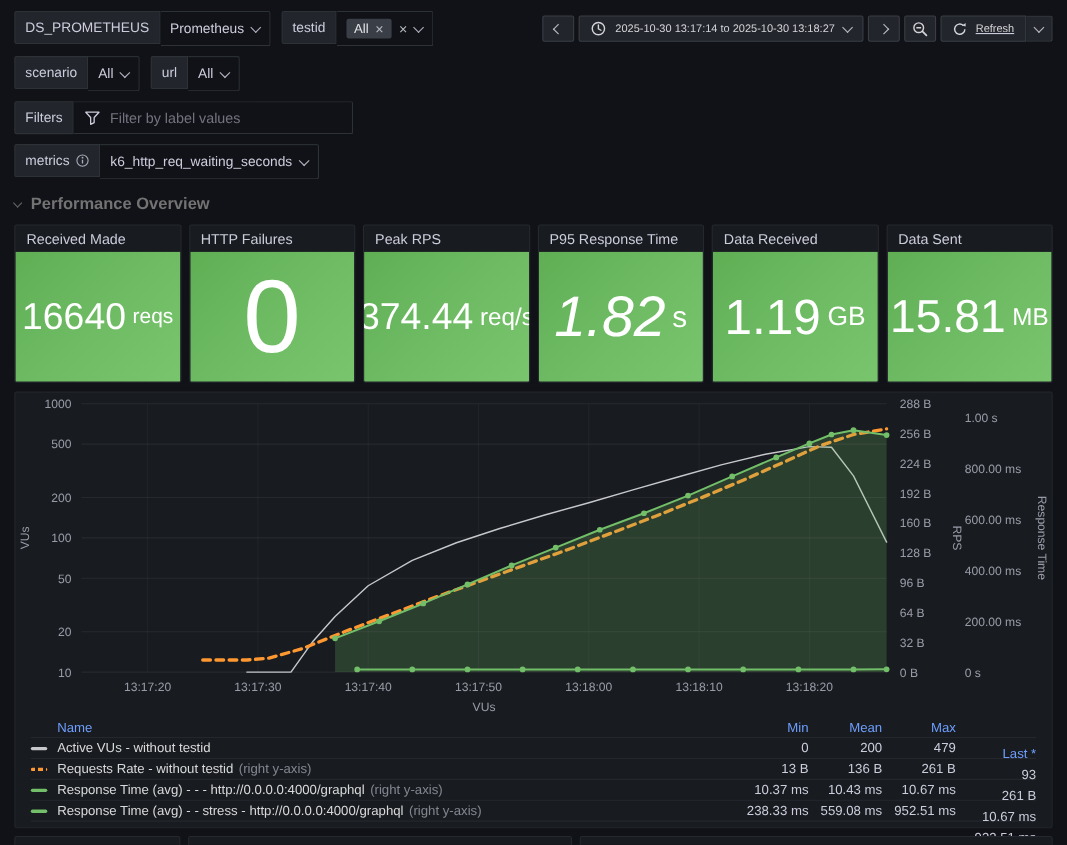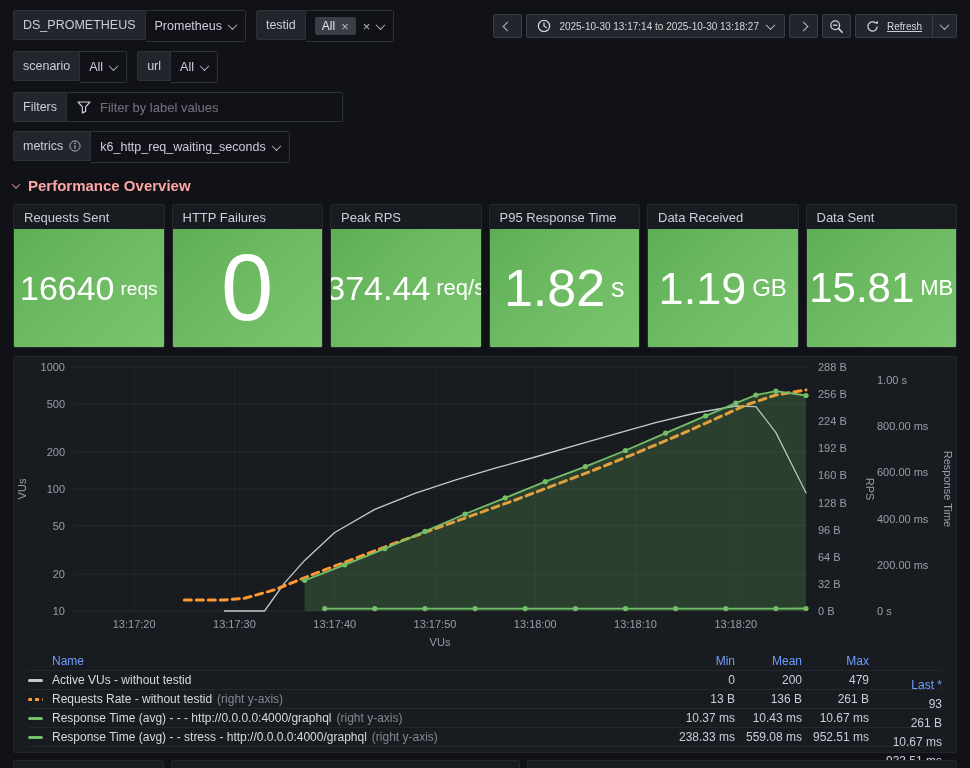--- a/index.html
+++ b/index.html
@@ -43,47 +43,47 @@
     color:#d3d4d9; height:24px; padding:0 10px; font-size:10px; cursor:pointer;
     font-family:"Liberation Sans", sans-serif;
   }
   .tbtn.nav { width:29px; justify-content:center; padding:0; }
   .refresh-group { display:flex;text-decoration:underline; }
   .refresh-group .tbtn:first-child { border-radius:2px 0 0 2px; }
   .refresh-group .tbtn:last-child  { border-radius:0 2px 2px 0; border-left:none; width:24px; justify-content:center; padding:0; }
   .filter-input {
     display:flex; align-items:center; gap:9px;
     background:#111217; border:1px solid #2c3235; border-radius:0 2px 2px 0; border-left:none;
-    height:30px; padding:0 10px; width:276px; cursor:text;
+    height:30px; padding:0 10px; width:254px; cursor:text;
   }
   .placeholder { color:rgba(204,204,220,.52); font-size:13px; }
   .info-ic { display:flex; opacity:.8; }
   
   .section-head {
     display:flex; align-items:center; gap:9px;
-    padding:5px 13px 10px; font-size:15px; font-weight:700; color:#fca5a5; cursor:pointer;
+    padding:5px 13px 10px; font-size:15px; font-weight:700; color:#737373; cursor:pointer;
   }
   .section-head .chev { width:6px; height:6px; }
   
   .stats { display:grid; grid-template-columns:repeat(6,1fr); gap:7px; padding:0 13px; }
   .stat-panel {
     background:#181b1f; border:1px solid #25282e; border-radius:2px;
     height:144px; display:flex; flex-direction:column; overflow:hidden;
   }
   .stat-title { padding:5px 10px 4px; font-size:13px; color:#ccccdc; white-space:nowrap; }
   .stat-body {
     flex:1; display:flex; align-items:center; justify-content:center;
     background:linear-gradient(135deg,#5fae54 0%, #6fbc64 55%, #79c56e 100%);
   }
   .stat-value { color:#fff; font-weight:500; display:flex; align-items:center; gap:6px; line-height:1; }
   .stat-value .unit:empty { display:none; }
   .sv-1 .num{font-size:34px;} .sv-1 .unit{font-size:19px;}
   .sv-2 .num{font-size:94px;}
   .sv-3 .num{font-size:34px;} .sv-3 .unit{font-size:22px;}
-  .sv-4 .num{font-size:52px;} .sv-4 .unit{font-size:27px;}
+  .sv-4 .num{font-size:52px;font-style:italic;} .sv-4 .unit{font-size:27px;}
   .sv-5 .num{font-size:45px;} .sv-5 .unit{font-size:24px;}
   .sv-6 .num{font-size:42px;} .sv-6 .unit{font-size:22px;}
   
   .chart-panel {
     margin:8px 13px 7px; background:#181b1f; border:1px solid #22252b; border-radius:2px;
   }
   .legend { padding:0 14px 5px; font-size:12px; }
   .lrow { display:flex; align-items:center; height:19px; border-bottom:1px solid rgba(204,204,220,.07); }
   .lrow.head { color:#6e9fff; }
   .lic { width:24px; display:flex; align-items:center; }
@@ -213,21 +213,21 @@
   </div>
 </div>
 
 <div class="section-head">
   <span class="chev"></span>
   <span>Performance Overview</span>
 </div>
 
 <div class="stats">
   <div class="stat-panel">
-    <div class="stat-title">Requests Sent</div>
+    <div class="stat-title">Received Made</div>
     <div class="stat-body">
       <div class="stat-value sv-1">
           <span class="num">16640</span>
           <span class="unit">reqs</span>
         </div>
     </div>
   </div>
   <div class="stat-panel">
     <div class="stat-title">HTTP Failures</div>
     <div class="stat-body">

